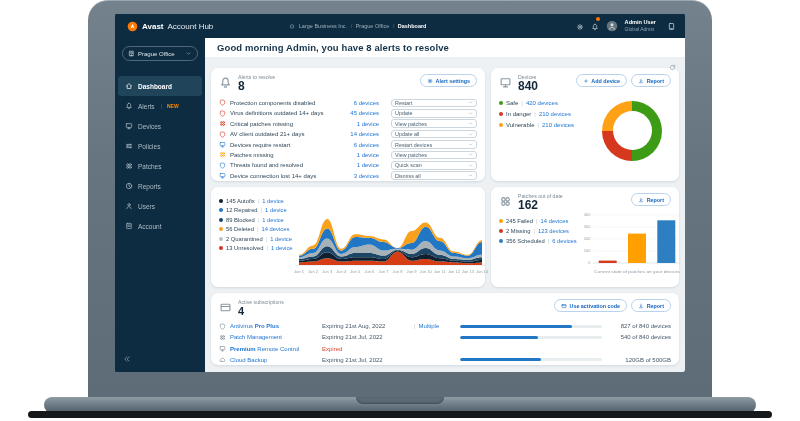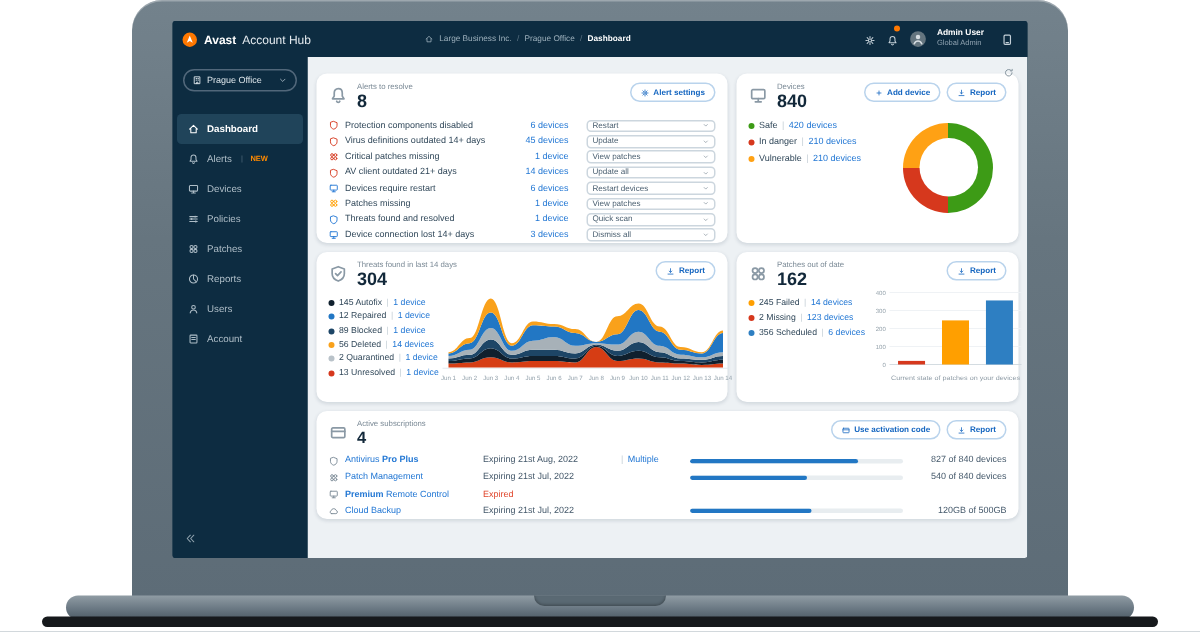--- a/index.html
+++ b/index.html
@@ -11,21 +11,21 @@
 .laptop-base{position:absolute;left:44px;top:397px;width:712px;height:16px;border-radius:9px;
   background:linear-gradient(180deg,#909ca4 0%,#6a7883 55%,#4d5b65 100%)}
 .notch{position:absolute;left:50%;top:0;transform:translateX(-50%);width:88px;height:7px;background:#5a6973;border-radius:0 0 8px 8px;box-shadow:inset 0 -1px 2px rgba(0,0,0,.28)}
 .laptop-shadow{position:absolute;left:28px;top:411px;width:744px;height:7px;background:#16191c;border-radius:4px}
 
 .screen{position:absolute;left:115px;top:14px;width:570px;height:358px;background:#0d2c41;display:flex;flex-direction:column;overflow:hidden;border-radius:2px}
 
 .ic{display:inline-block;line-height:0;flex:none}
 .ic svg{width:100%;height:100%;display:block}
 
-.topbar{height:24px;display:flex;align-items:center;padding:0 9px 0 6px;background:#0d2c41;flex:none}
+.topbar{height:24px;display:flex;align-items:center;padding:0 9px 0 12px;background:#0d2c41;flex:none}
 .brand{display:flex;align-items:center;gap:4px;color:#fff;font-size:8px}
 .brand .ic{width:11px;height:11px}
 .brand-bold{font-weight:bold}
 .brand-rest{color:#e4eaef}
 .breadcrumb{display:flex;align-items:center;gap:3.5px;margin-left:76px;font-size:5.5px;color:#8fa2b0}
 .breadcrumb .ic{width:6px;height:6px;color:#9db0bc}
 .bc-item{color:#9db0bc}
 .bc-item.current{color:#fff;font-weight:bold}
 .bc-sep{color:#5c7384}
 .topbar-right{margin-left:auto;display:flex;align-items:center;gap:7px}
@@ -269,20 +269,23 @@
               </span>
               <span class="nav-label">Account</span>
             </div>
           </nav>
         <button class="collapse-btn"><span class="ic"><svg viewBox="0 0 16 16" fill="none" stroke="currentColor" stroke-width="1.4" stroke-linecap="round" stroke-linejoin="round" xmlns="http://www.w3.org/2000/svg">
                 <path d="M7.8 3.6 3.6 8l4.2 4.4M12.4 3.6 8.2 8l4.2 4.4"></path>
               </svg></span></button>
       </aside>
 
       <div class="main">
+        <div class="greeting-bar">
+          <h1>Good morning Admin, you have 8 alerts to resolve</h1>
+        </div>
         <div class="content">
           <button class="refresh-btn"><span class="ic"><svg viewBox="0 0 16 16" fill="none" stroke="currentColor" stroke-width="1.4" stroke-linecap="round" stroke-linejoin="round" xmlns="http://www.w3.org/2000/svg">
                   <path d="M13 8a5 5 0 1 1-1.4-3.5"></path>
                   <path d="M13.2 2.8v2.4h-2.4"></path>
                 </svg></span></button>
 
           <div class="crow crow1">
             <section class="card card-alerts">
               <div class="chead">
                 <span class="ic hicon">
@@ -507,42 +510,20 @@
                       <span class="lvalue">210 devices</span>
                     </div>
                   </div>
                 <div class="donut" id="donut" style="background: conic-gradient(rgb(61, 155, 22) 0deg, rgb(61, 155, 22) 180deg, rgb(214, 56, 29) 180deg, rgb(214, 56, 29) 270deg, rgb(255, 161, 20) 270deg, rgb(255, 161, 20) 360deg);"></div>
               </div>
             </section>
           </div>
 
           <div class="crow crow2">
             <section class="card card-threats">
-              <div class="chead">
-                <span class="ic hicon">
-                    <svg viewBox="0 0 16 16" fill="none" stroke="currentColor" stroke-width="1.4" stroke-linecap="round" stroke-linejoin="round" xmlns="http://www.w3.org/2000/svg">
-                      <path d="M8 2.2 13 4.1v4c0 3.2-2 4.9-5 5.9-3-1-5-2.7-5-5.9v-4Z"></path>
-                      <path d="m5.8 7.9 1.6 1.6 2.9-3"></path>
-                    </svg>
-                  </span>
-                <div class="hmeta">
-                  <div class="hlabel">Threats found in last 14 days</div>
-                  <div class="hcount">304</div>
-                </div>
-                <div class="hbtns">
-                  <button class="pill">
-                    <span class="ic">
-                        <svg viewBox="0 0 16 16" fill="none" stroke="currentColor" stroke-width="1.4" stroke-linecap="round" stroke-linejoin="round" xmlns="http://www.w3.org/2000/svg">
-                          <path d="M8 3v6.2M5.6 7.2 8 9.6l2.4-2.4M3.6 12.6h8.8"></path>
-                        </svg>
-                      </span>
-                    <span>Report</span>
-                  </button>
-                </div>
-              </div>
               <div class="threat-body">
                 <div class="legend" id="threat-legend">
                     <div class="litem">
                       <span class="ldot" style="background: rgb(16, 32, 46);"></span>
                       <span class="llabel">145 Autofix</span>
                       <span class="lsep">|</span>
                       <span class="lvalue">1 device</span>
                     </div>
                     <div class="litem">
                       <span class="ldot" style="background: rgb(34, 119, 196);"></span>

